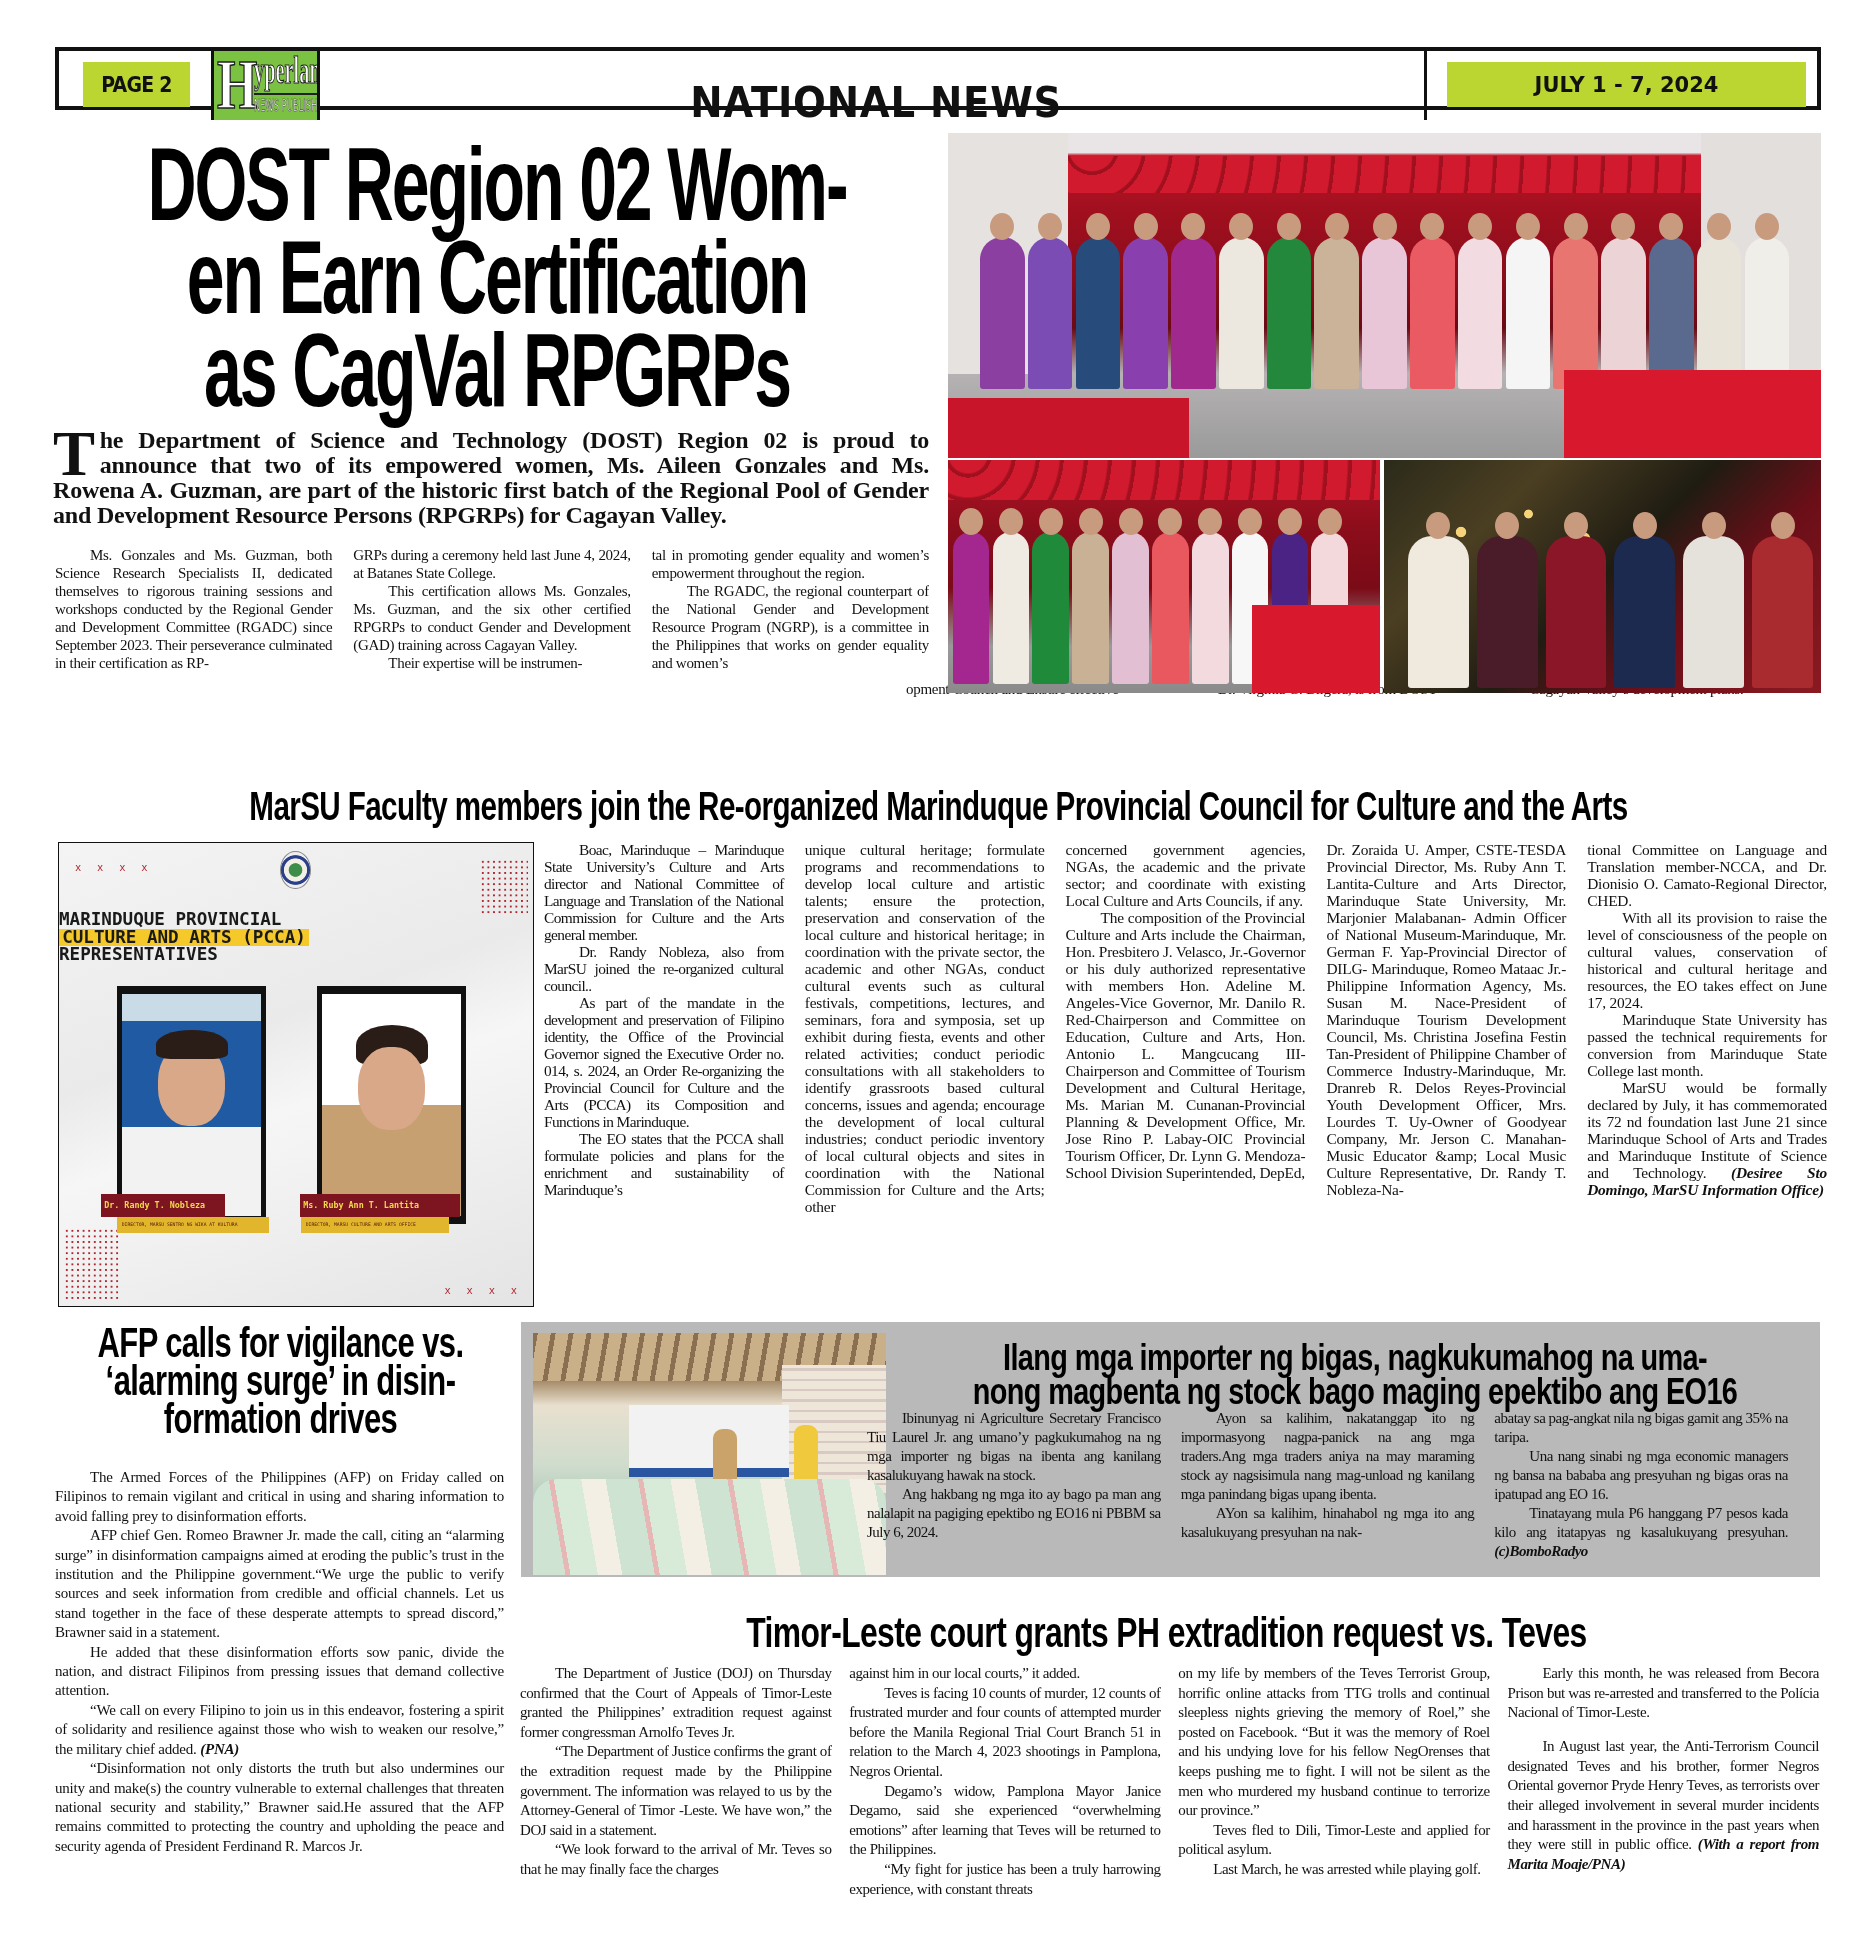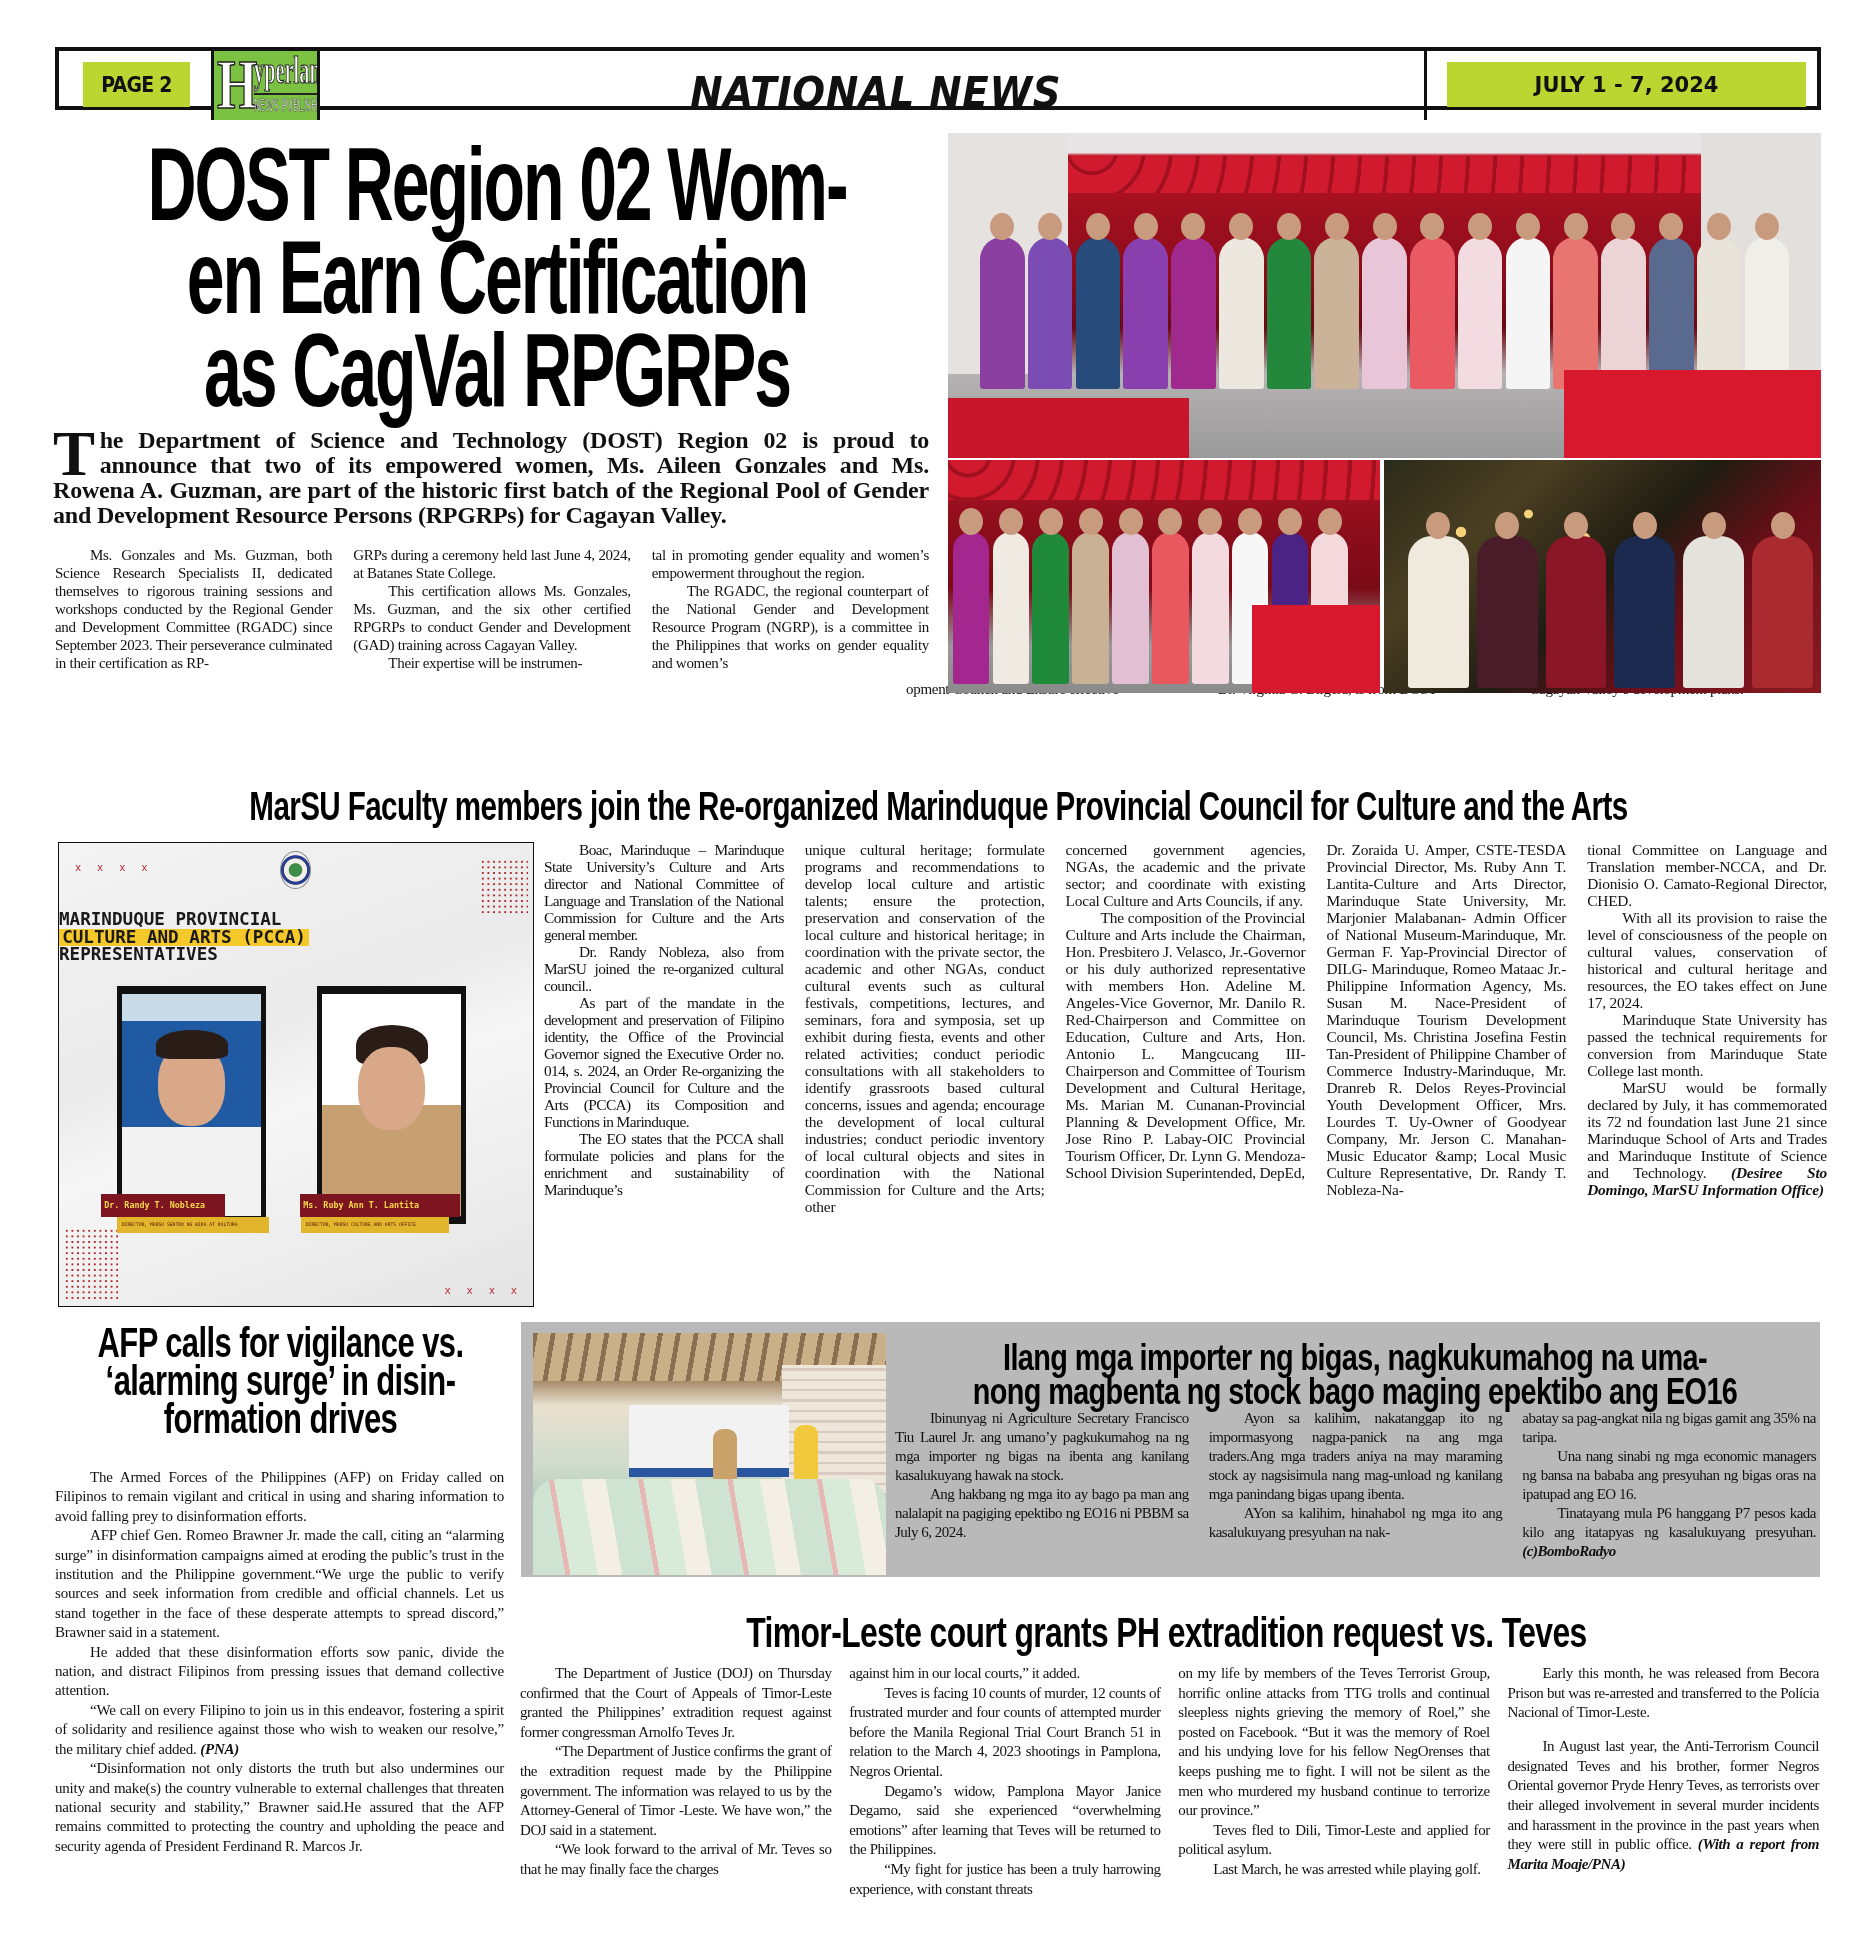--- a/index.html
+++ b/index.html
@@ -9,21 +9,21 @@
   .abs { position: absolute; }
 
   
   .masthead { left: 55px; top: 47px; width: 1766px; height: 63px; border: 4.8px solid #111; background: #fff; }
   .mh-page-box { position: absolute; left: 17.6px; top: 11.2px; width: 119px; height: 45px; background: #bcd631; display: flex; align-items: center; justify-content: center; font-family: "DejaVu Sans", sans-serif; font-weight: bold; font-size: 21px; letter-spacing: -0.8px; color: #111; transform: scaleX(0.9); }
   .logo { position: absolute; left: 152px; top: 0; width: 109px; height: 69px; background: #7cc242; border-left: 3.2px solid #111; border-right: 3.2px solid #111; overflow: hidden; }
   .logo-H { position: absolute; left: 3.2px; top: 1.6px; font-family: "Liberation Serif", serif; font-weight: bold; font-size: 69px; line-height: 64px; color: #fff; -webkit-text-stroke: 1.6px #222; transform: scaleX(0.75); transform-origin: left top; }
   .logo-word { position: absolute; left: 40px; top: 0px; font-family: "Liberation Serif", serif; font-weight: bold; font-size: 37px; line-height: 40px; color: #fff; -webkit-text-stroke: 1.2px #222; transform: scaleX(0.55); transform-origin: left top; white-space: nowrap; }
   .logo-rule { position: absolute; left: 40px; top: 42px; width: 64px; height: 2.4px; background: #fff; border: 0.8px solid #222; }
   .logo-sub { position: absolute; left: 40px; top: 47px; font-family: "DejaVu Sans", sans-serif; font-size: 15.2px; line-height: 17.6px; color: #fff; -webkit-text-stroke: 0.5px #222; transform: scaleX(0.55); transform-origin: left top; white-space: nowrap; }
-  .mh-section { position: absolute; left: 265px; width: 1104px; top: 7px; height: 69px; display: flex; align-items: center; justify-content: center; font-family: "DejaVu Sans", sans-serif; font-weight: bold; font-size: 42px; letter-spacing: 0.8px; color: #111; font-style: italic; }
+  .mh-section { position: absolute; left: 265px; width: 1104px; top: 17px; height: 69px; display: flex; align-items: center; justify-content: center; font-family: "DejaVu Sans", sans-serif; font-weight: bold; font-size: 42px; letter-spacing: 0.8px; color: #111; }
   .mh-section span { display: inline-block; transform: scaleX(0.92); }
   .mh-divider { position: absolute; left: 1365px; top: 0; width: 3.2px; height: 69px; background: #111; }
   .mh-date-box { position: absolute; left: 1388px; top: 11.2px; width: 359px; height: 45px; background: #bcd631; display: flex; align-items: center; justify-content: center; font-family: "DejaVu Sans", sans-serif; font-weight: bold; font-size: 21px; color: #111; }
 
   
   .hl { font-family: "Liberation Sans", sans-serif; font-weight: bold; color: #000; text-align: center; white-space: nowrap; transform-origin: center top; }
 
   
   .s1-headline { left: 48px; top: 138px; width: 898px; }
   .s1-headline div { font-size: 103px; line-height: 93px; letter-spacing: -3.2px; transform: scaleX(0.66); transform-origin: center top; margin-left: -241px; margin-right: -241px; }
@@ -93,21 +93,21 @@
   
   .s4-box { left: 521px; top: 1322px; width: 1299px; height: 255px; background: #b9b9b9; }
   .s4-photo { left: 533px; top: 1333px; width: 353px; height: 242px; overflow: hidden; background: linear-gradient(180deg, #b9a98a 0%, #a88d6a 20%, #e8e0cf 30%, #cfdccd 55%, #a9c6b5 75%, #e9e3d8 100%); }
   .s4-photo .roof { position: absolute; left: 0; right: 0; top: 0; height: 48px; background: repeating-linear-gradient(100deg, #8a6f50 0 4.8px, #c9b089 4.8px 17.6px); }
   .s4-photo .stack { position: absolute; right: 0; top: 32px; width: 104px; height: 128px; background: repeating-linear-gradient(0deg, #efe6da 0 8px, #d8c9c2 8px 10.4px); }
   .s4-photo .truck { position: absolute; left: 96px; top: 72px; width: 160px; height: 72px; background: #f2f2f2; border-bottom: 9.6px solid #2a55a0; }
   .s4-photo .sacks { position: absolute; left: 0; right: 0; bottom: 0; height: 96px; background: repeating-linear-gradient(80deg, #cfe3d3 0 32px, #e6b7b4 32px 37px, #d8ead8 37px 64px, #f4efe5 64px 88px); border-radius: 24px 24px 0 0; }
   .s4-photo .worker { position: absolute; width: 24px; height: 64px; border-radius: 9.6px 9.6px 3.2px 3.2px; }
   .s4-headline { left: 890px; top: 1341px; width: 930px; }
   .s4-headline div { font-size: 37px; line-height: 34px; transform: scaleX(0.78); margin-left: -241px; margin-right: -241px; letter-spacing: -0.8px; }
-  .s4-cols { left: 895px; top: 1409px; width: 921px; display: flex; gap: 20px; }
+  .s4-cols { left: 867px; top: 1409px; width: 921px; display: flex; gap: 20px; }
   .s4-cols .col-text { flex: 1; font-size: 15px; line-height: 19px; letter-spacing: -0.5px; }
 
   
   .s5-headline { left: 513px; top: 1611px; width: 1307px; }
   .s5-headline div { font-size: 43px; line-height: 43px; transform: scaleX(0.74); margin-left: -321px; margin-right: -321px; letter-spacing: -0.8px; }
   .s5-cols { left: 520px; top: 1664px; width: 1299px; display: flex; gap: 17.6px; }
   .s5-cols .col-text { flex: 1; font-size: 15px; line-height: 19.6px; letter-spacing: -0.4px; }
   .s5-cols .col-text p.gap { margin-top: 14.4px; }
 </style>
 </head>

